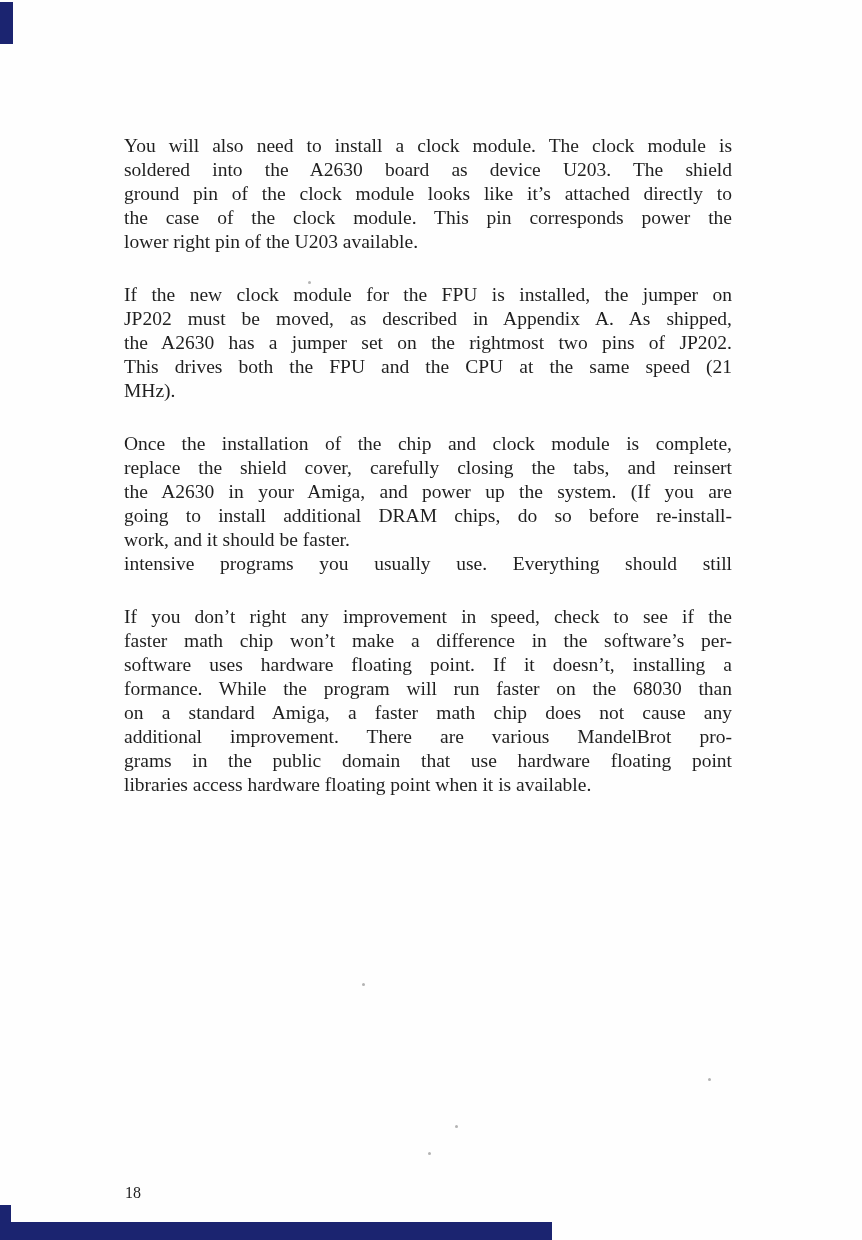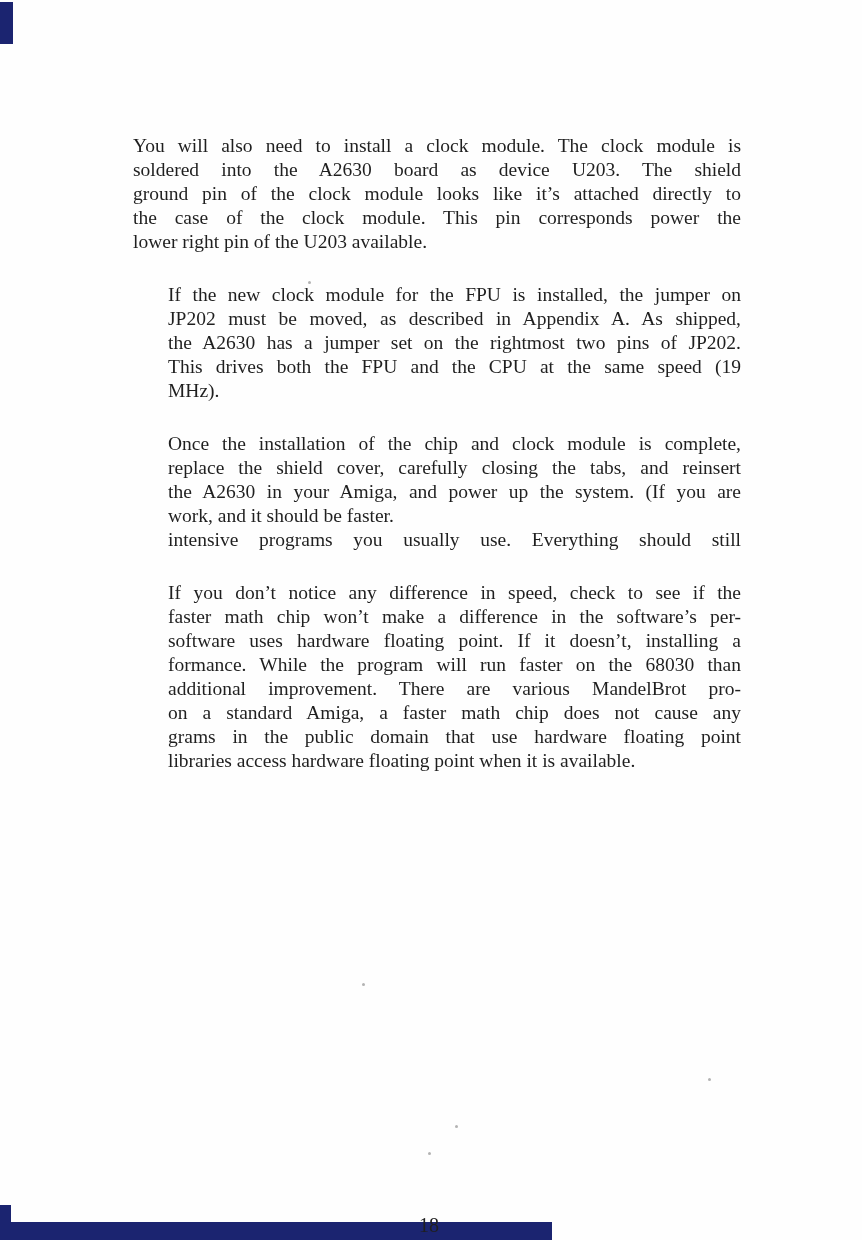--- a/index.html
+++ b/index.html
@@ -14,51 +14,48 @@
     font-family: "Liberation Serif", "DejaVu Serif", serif;
   }
   .sheet {
     position: relative;
     width: 862px;
     height: 1240px;
     background: var(--paper, #fefefe);
   }
   .text-block {
     position: absolute;
-    left: 133px;
+    left: 124px;
     top: 134px;
     width: 608px;
     color: var(--ink, #1f1f1f);
     font-size: 19.5px;
     line-height: 24px;
   }
   .para + .para {
     margin-top: 29px;
-    margin-left: 35px;
   }
   .line {
     height: 24px;
     overflow: hidden;
     text-align: justify;
     text-align-last: justify;
     white-space: normal;
   }
   .line.last {
     text-align-last: left;
   }
   .page-number {
     position: absolute;
     left: 125px;
     top: 1181px;
     width: 608px;
-    text-align: center;
     color: var(--ink, #1f1f1f);
-    font-size: 20px;
+    font-size: 16px;
     line-height: 24px;
-    margin-top: 32px;
   }
   .mark {
     position: absolute;
     background: var(--edge, #1b2470);
   }
   .speck {
     position: absolute;
     width: 3px;
     height: 3px;
     border-radius: 50%;
@@ -85,35 +82,36 @@
         <div class="line">You will also need to install a clock module. The clock module is</div>
         <div class="line">soldered into the A2630 board as device U203. The shield</div>
         <div class="line">ground pin of the clock module looks like it’s attached directly to</div>
         <div class="line">the case of the clock module. This pin corresponds power the</div>
         <div class="line last">lower right pin of the U203 available.</div>
       </div>
       <div class="para">
         <div class="line">If the new clock module for the FPU is installed, the jumper on</div>
         <div class="line">JP202 must be moved, as described in Appendix A. As shipped,</div>
         <div class="line">the A2630 has a jumper set on the rightmost two pins of JP202.</div>
-        <div class="line">This drives both the FPU and the CPU at the same speed (19</div>
+        <div class="line">This drives both the FPU and the CPU at the same speed (21</div>
         <div class="line last">MHz).</div>
       </div>
       <div class="para">
         <div class="line">Once the installation of the chip and clock module is complete,</div>
         <div class="line">replace the shield cover, carefully closing the tabs, and reinsert</div>
         <div class="line">the A2630 in your Amiga, and power up the system. (If you are</div>
+        <div class="line">going to install additional DRAM chips, do so before re-install-</div>
         <div class="line last">work, and it should be faster.</div>
         <div class="line">intensive programs you usually use. Everything should still</div>
       </div>
       <div class="para">
-        <div class="line">If you don’t notice any difference in speed, check to see if the</div>
+        <div class="line">If you don’t right any improvement in speed, check to see if the</div>
         <div class="line">faster math chip won’t make a difference in the software’s per-</div>
         <div class="line">software uses hardware floating point. If it doesn’t, installing a</div>
         <div class="line">formance. While the program will run faster on the 68030 than</div>
+        <div class="line">on a standard Amiga, a faster math chip does not cause any</div>
         <div class="line">additional improvement. There are various MandelBrot pro-</div>
-        <div class="line">on a standard Amiga, a faster math chip does not cause any</div>
         <div class="line">grams in the public domain that use hardware floating point</div>
         <div class="line last">libraries access hardware floating point when it is available.</div>
       </div>
     </main>
   <div class="page-number">18</div>
 </div>
 
 </body></html>

